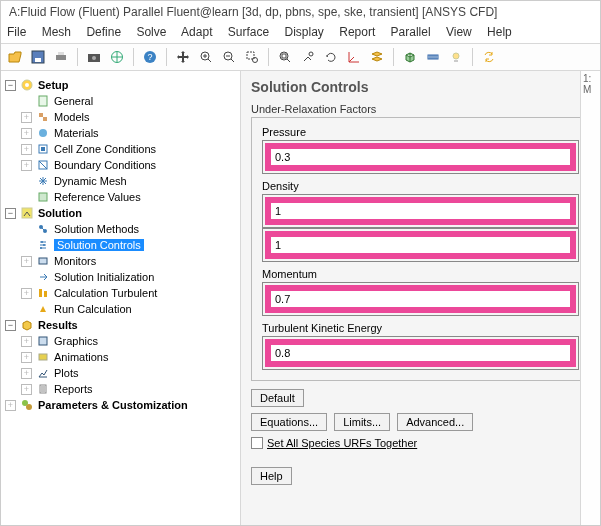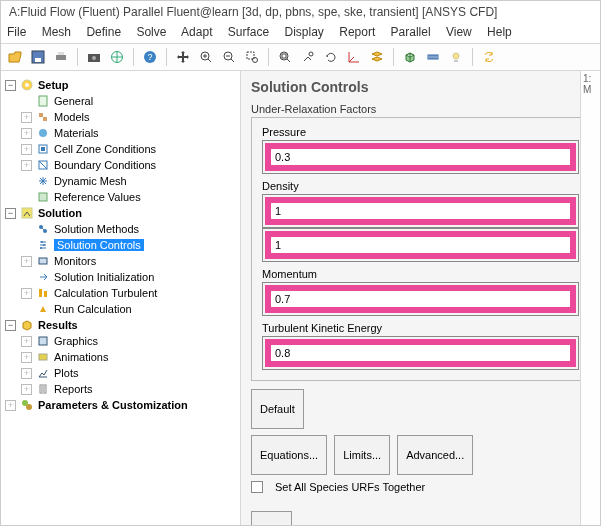--- a/index.html
+++ b/index.html
@@ -23,23 +23,23 @@
   .lv0 { padding-left:2px; }
   .lv1 { padding-left:18px; }
   .panel { flex:1; display:flex; background:#f5f5f5; position:relative; }
   .panel-main { flex:1; padding:8px 10px; overflow:auto; }
   .panel-title { font-size:14px; color:#555; font-weight:bold; margin-bottom:8px; }
   .group-label { font-size:11px; color:#333; margin-bottom:2px; }
   .group { border:1px solid #bbb; padding:8px 10px 10px; background:#f5f5f5; position:relative; margin-bottom:8px; }
   .field-label { font-size:11px; margin-top:6px; margin-bottom:2px; }
   .field-box { border:1px solid #888; background:#f5f5f5; padding:2px;}
   .field-input { border:6px solid #ec4899; background:#fff; padding:2px 4px; width:100%; font-size:11px; }
-  .btn { border:1px solid #999; background:#f2f2f2; padding:13px 8px; font-size:11px; margin-right:4px; cursor:default; display:inline-block;}
+  .btn { border:1px solid #999; background:#f2f2f2; padding:2px 8px; font-size:11px; margin-right:4px; cursor:default; display:inline-block;}
   .btnrow { margin-top:6px; }
-  .chkrow { margin-top:6px; display:flex; align-items:center; gap:12px;}
+  .chkrow { margin-top:6px; display:flex; align-items:center; gap:4px;text-decoration:underline;}
   .chk { width:12px; height:12px; border:1px solid #888; background:#fff;}
   .scrollhint { position:absolute; right:0; top:0; bottom:0; width:16px; border-left:1px solid #d0d0d0; display:flex; flex-direction:column; justify-content:flex-start; align-items:center; background:#efefef;}
   .scrollthumb { width:12px; height:100px; background:#c9c9c9; margin-top:20px; border-radius:2px;}
   .rt { position:absolute; right:0; top:0; bottom:0; width:20px; border-left:1px solid #d8d8d8; background:#fefefe; font-size:10px; color:#666; padding:2px; }
   svg { display:block; }
 </style>
 </head>
 <body>
 
 <div class="titlebar">A:Fluid Flow (Fluent) Parallel Fluent@learn  [3d, dp, pbns, spe, ske, transient] [ANSYS CFD]</div>

